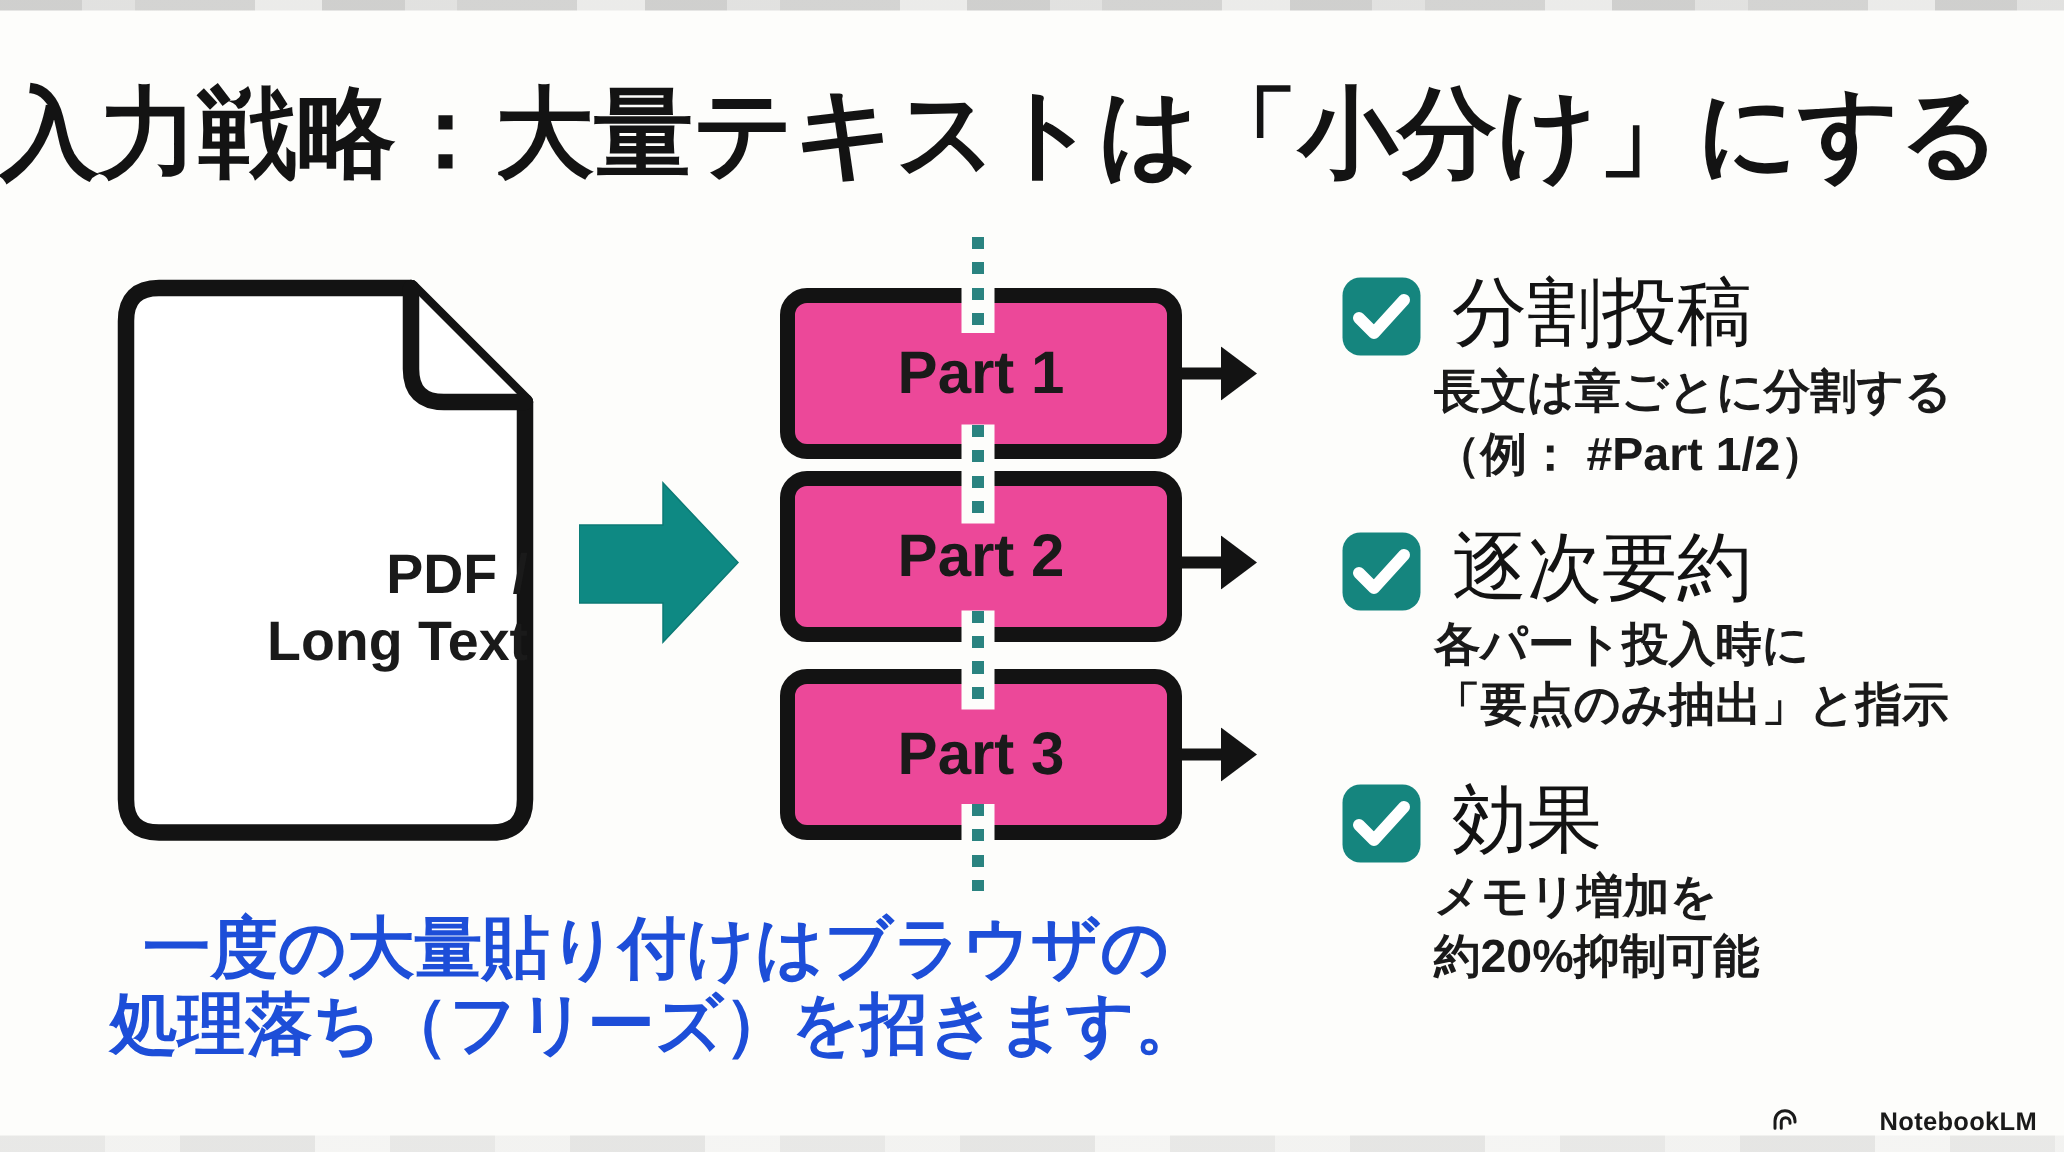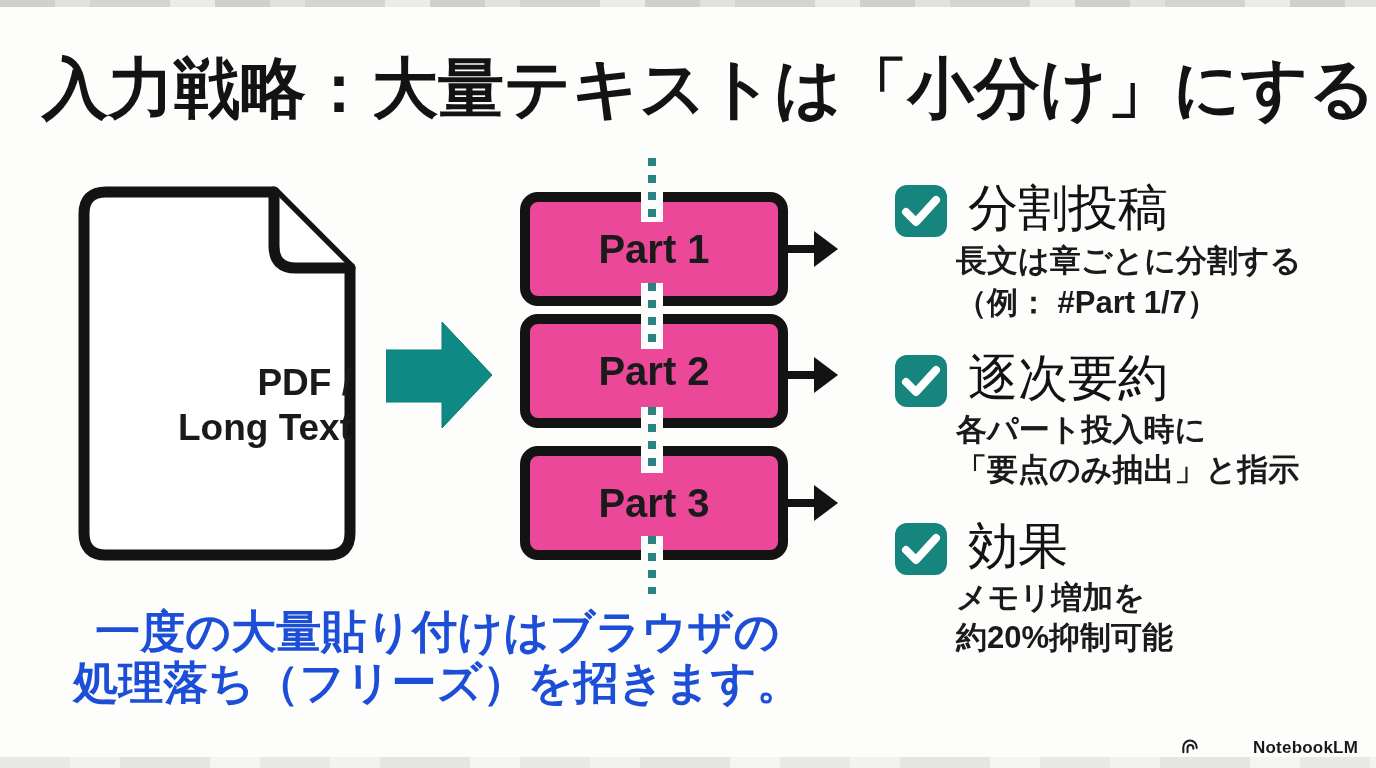--- a/index.html
+++ b/index.html
@@ -13,21 +13,21 @@
   .canvas{position:absolute;inset:0;}
   
   .band{position:absolute;left:0;right:0;pointer-events:none;}
   .band-top{top:0;height:7px;opacity:.28;
     background:repeating-linear-gradient(90deg,#5a5a5a 0 55px,#9a9a9a 55px 90px,#6a6a6a 90px 170px,#bdbdbd 170px 215px);}
   .band-bottom{bottom:0;height:11px;opacity:.18;
     background:repeating-linear-gradient(90deg,#8a8a8a 0 70px,#c2c2c2 70px 120px,#7a7a7a 120px 210px,#cfcfcf 210px 260px);}
   
   .title{
     position:absolute;top:44px;left:0;width:100%;
-    text-align:right;font-size:66px;font-weight:900;letter-spacing:0px;
+    text-align:left;font-size:66px;font-weight:900;letter-spacing:0px;
     margin:0;color:#131313;white-space:nowrap;
   }
   
   .doc-svg{position:absolute;left:76px;top:186px;}
   .doc-label{
     position:absolute;left:80px;top:360px;width:272px;
     text-align:right;font-size:37px;font-weight:800;line-height:45px;color:#1a1a1a;
   }
   
   .big-arrow{position:absolute;left:386px;top:318px;}
@@ -136,21 +136,21 @@
   </svg>
 
   <div class="check-icon ck1">
     <svg width="52" height="52" viewBox="0 0 52 52">
         <polyline points="11,27 21,37 41,15" fill="none" stroke="#ffffff" stroke-width="8" stroke-linecap="round" stroke-linejoin="round"></polyline>
       </svg>
   </div>
   <p class="check-heading h1">分割投稿</p>
   <div class="check-sub s1">
     <div>長文は章ごとに分割する</div>
-    <div>（例： #Part 1/7）</div>
+    <div>（例： #Part 1/2）</div>
   </div>
 
   <div class="check-icon ck2">
     <svg width="52" height="52" viewBox="0 0 52 52">
         <polyline points="11,27 21,37 41,15" fill="none" stroke="#ffffff" stroke-width="8" stroke-linecap="round" stroke-linejoin="round"></polyline>
       </svg>
   </div>
   <p class="check-heading h2">逐次要約</p>
   <div class="check-sub s2">
     <div>各パート投入時に</div>

